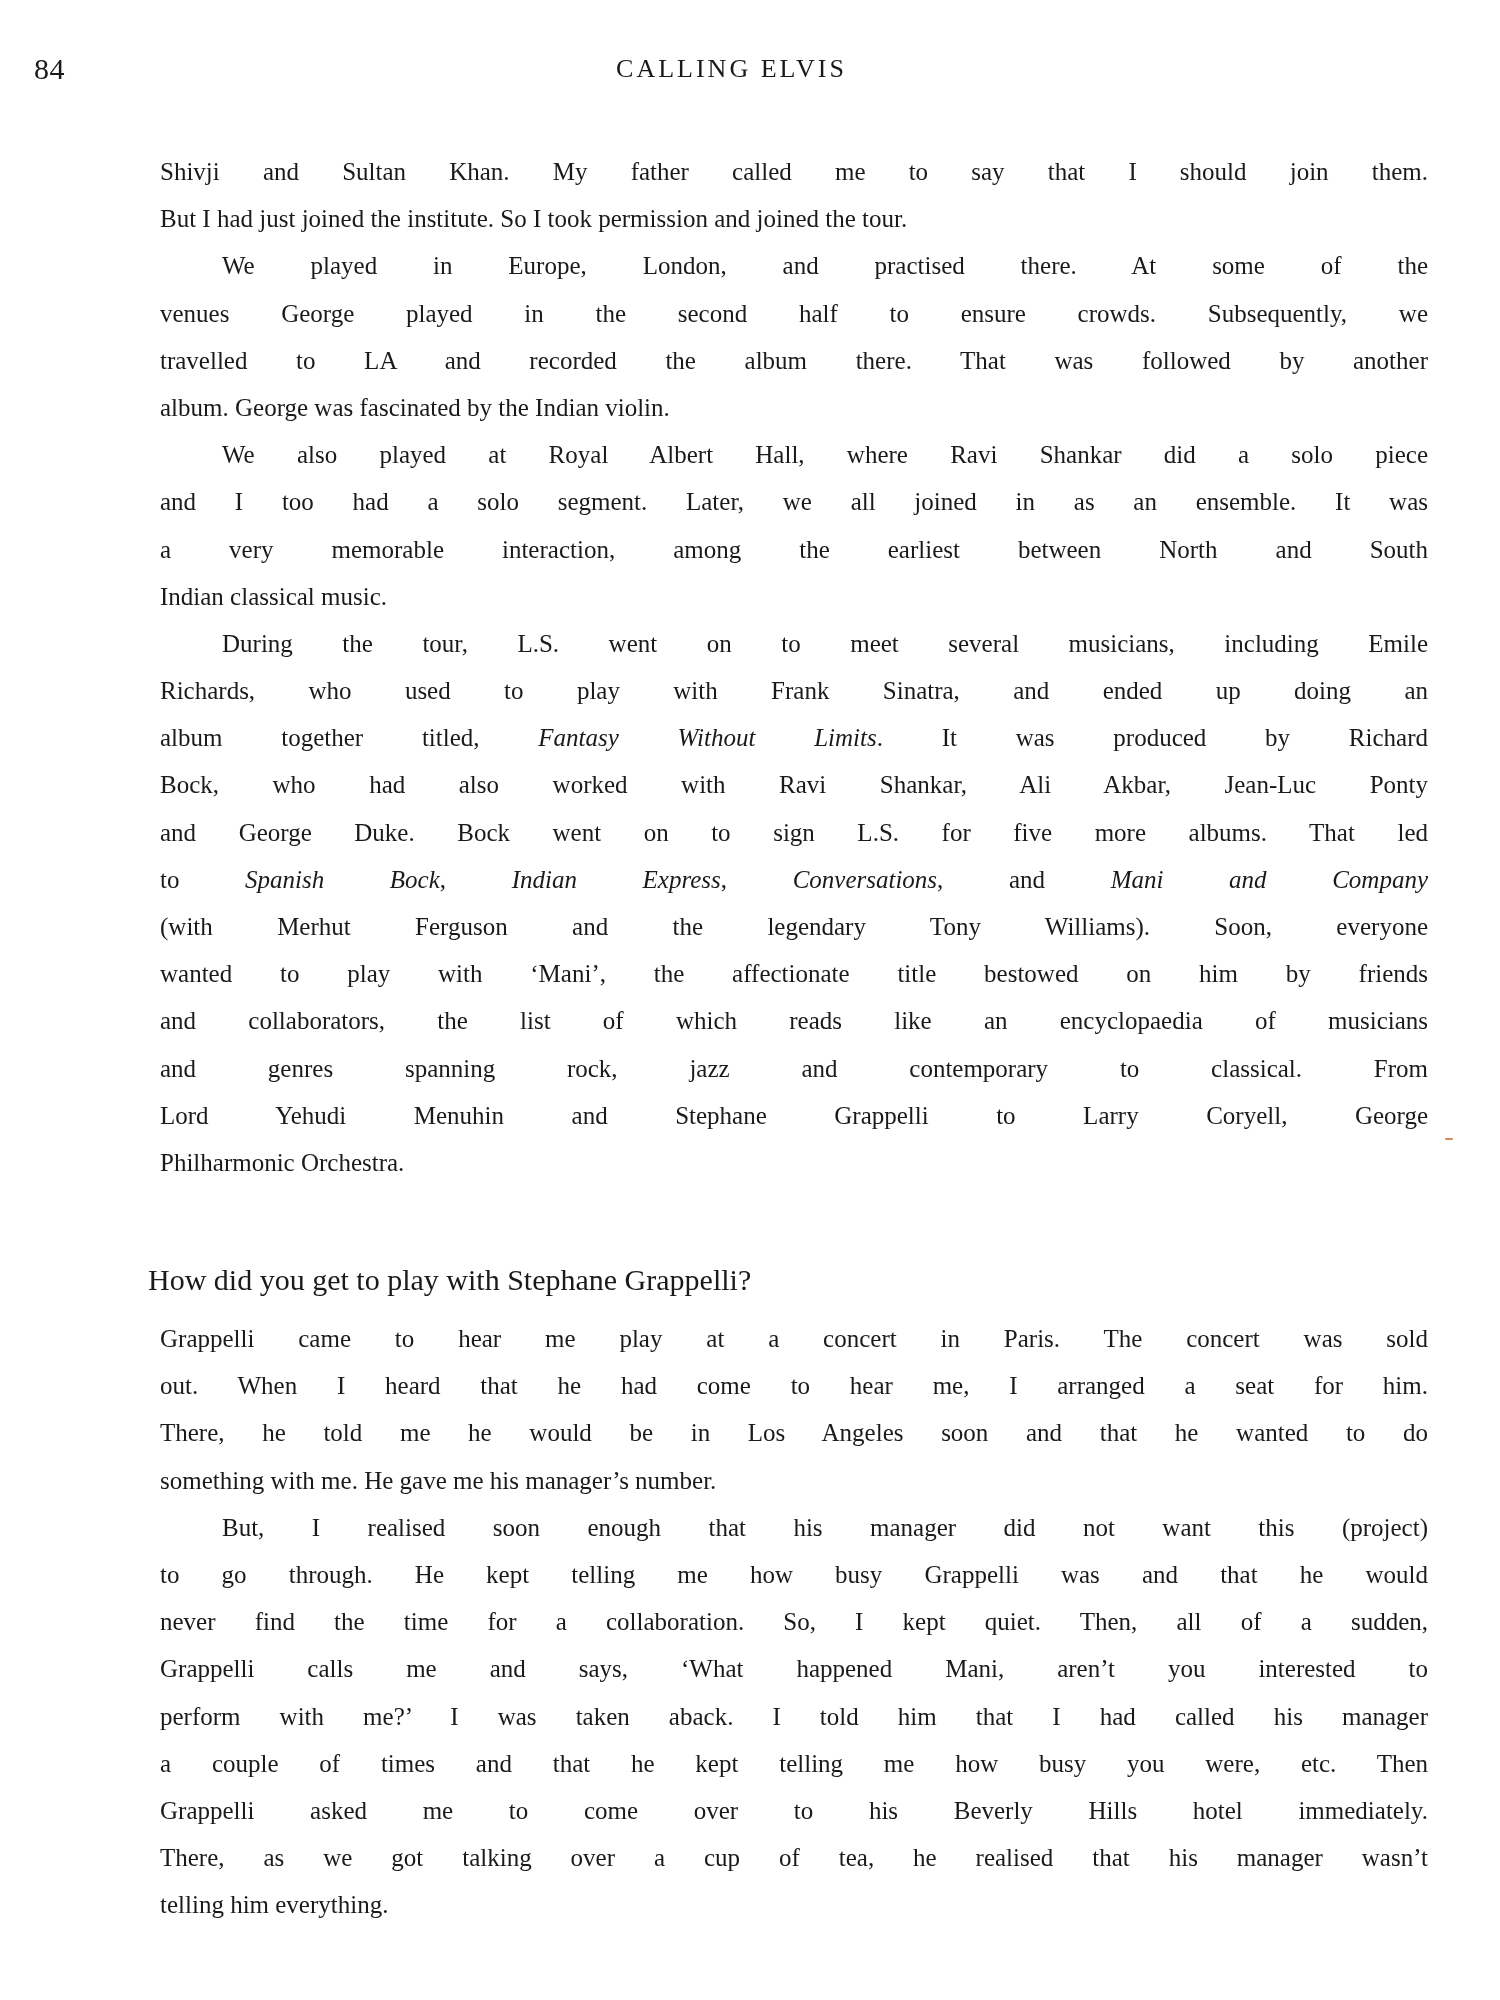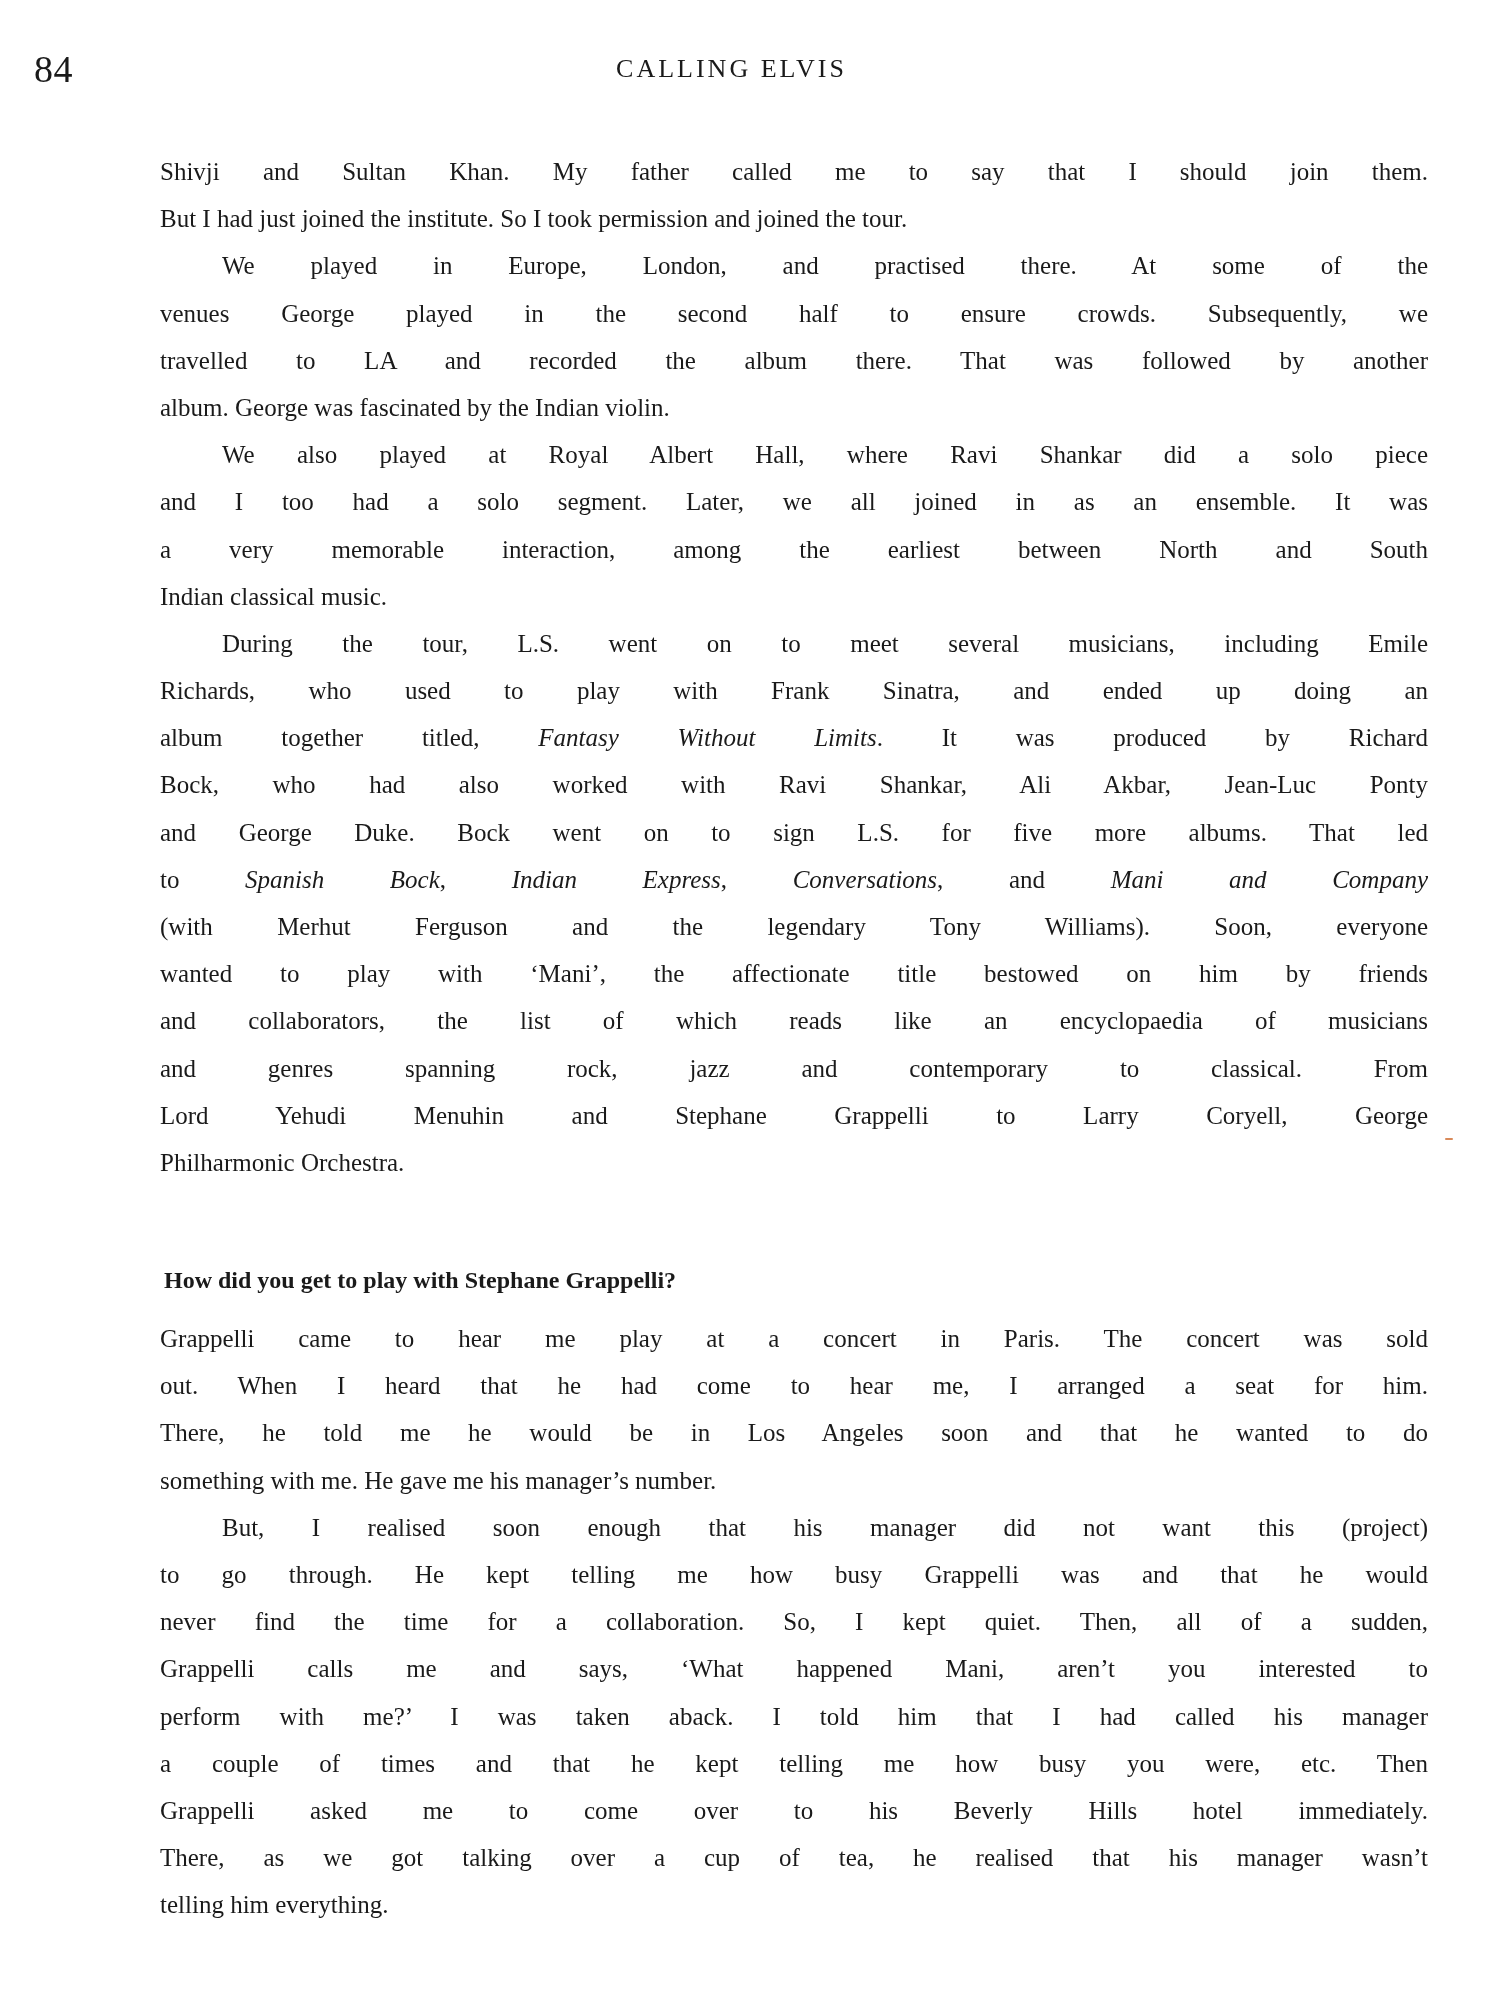--- a/index.html
+++ b/index.html
@@ -12,21 +12,21 @@
     height: 2000px;
     position: relative;
     overflow: hidden;
     color: #1a1a1a;
     font-family: "Liberation Serif", "DejaVu Serif", serif;
   }
   .page-number {
     position: absolute;
     left: 34px;
     top: 52px;
-    font-size: 38px;
+    font-size: 30px;
     line-height: 34px;
     letter-spacing: 0.5px;
   }
   .running-head {
     position: absolute;
     left: 0;
     width: 1463px;
     top: 52px;
     text-align: center;
     font-size: 26px;
@@ -54,24 +54,24 @@
   }
   .line.last {
     text-align: left;
   }
   .line.indent {
     padding-left: 62px;
   }
   .section-a { top: 148px; }
   .heading {
     position: absolute;
-    left: 164px;
+    left: 148px;
     top: 1260px;
-    font-size: 24px;
-    font-weight: bold;
+    font-size: 30px;
+    font-weight: normal;
     line-height: 40px;
     white-space: nowrap;
   }
   .section-b { top: 1315px; }
   em { font-style: italic; }
   .speck {
     position: absolute;
     left: 1445px;
     top: 1138px;
     width: 8px;

